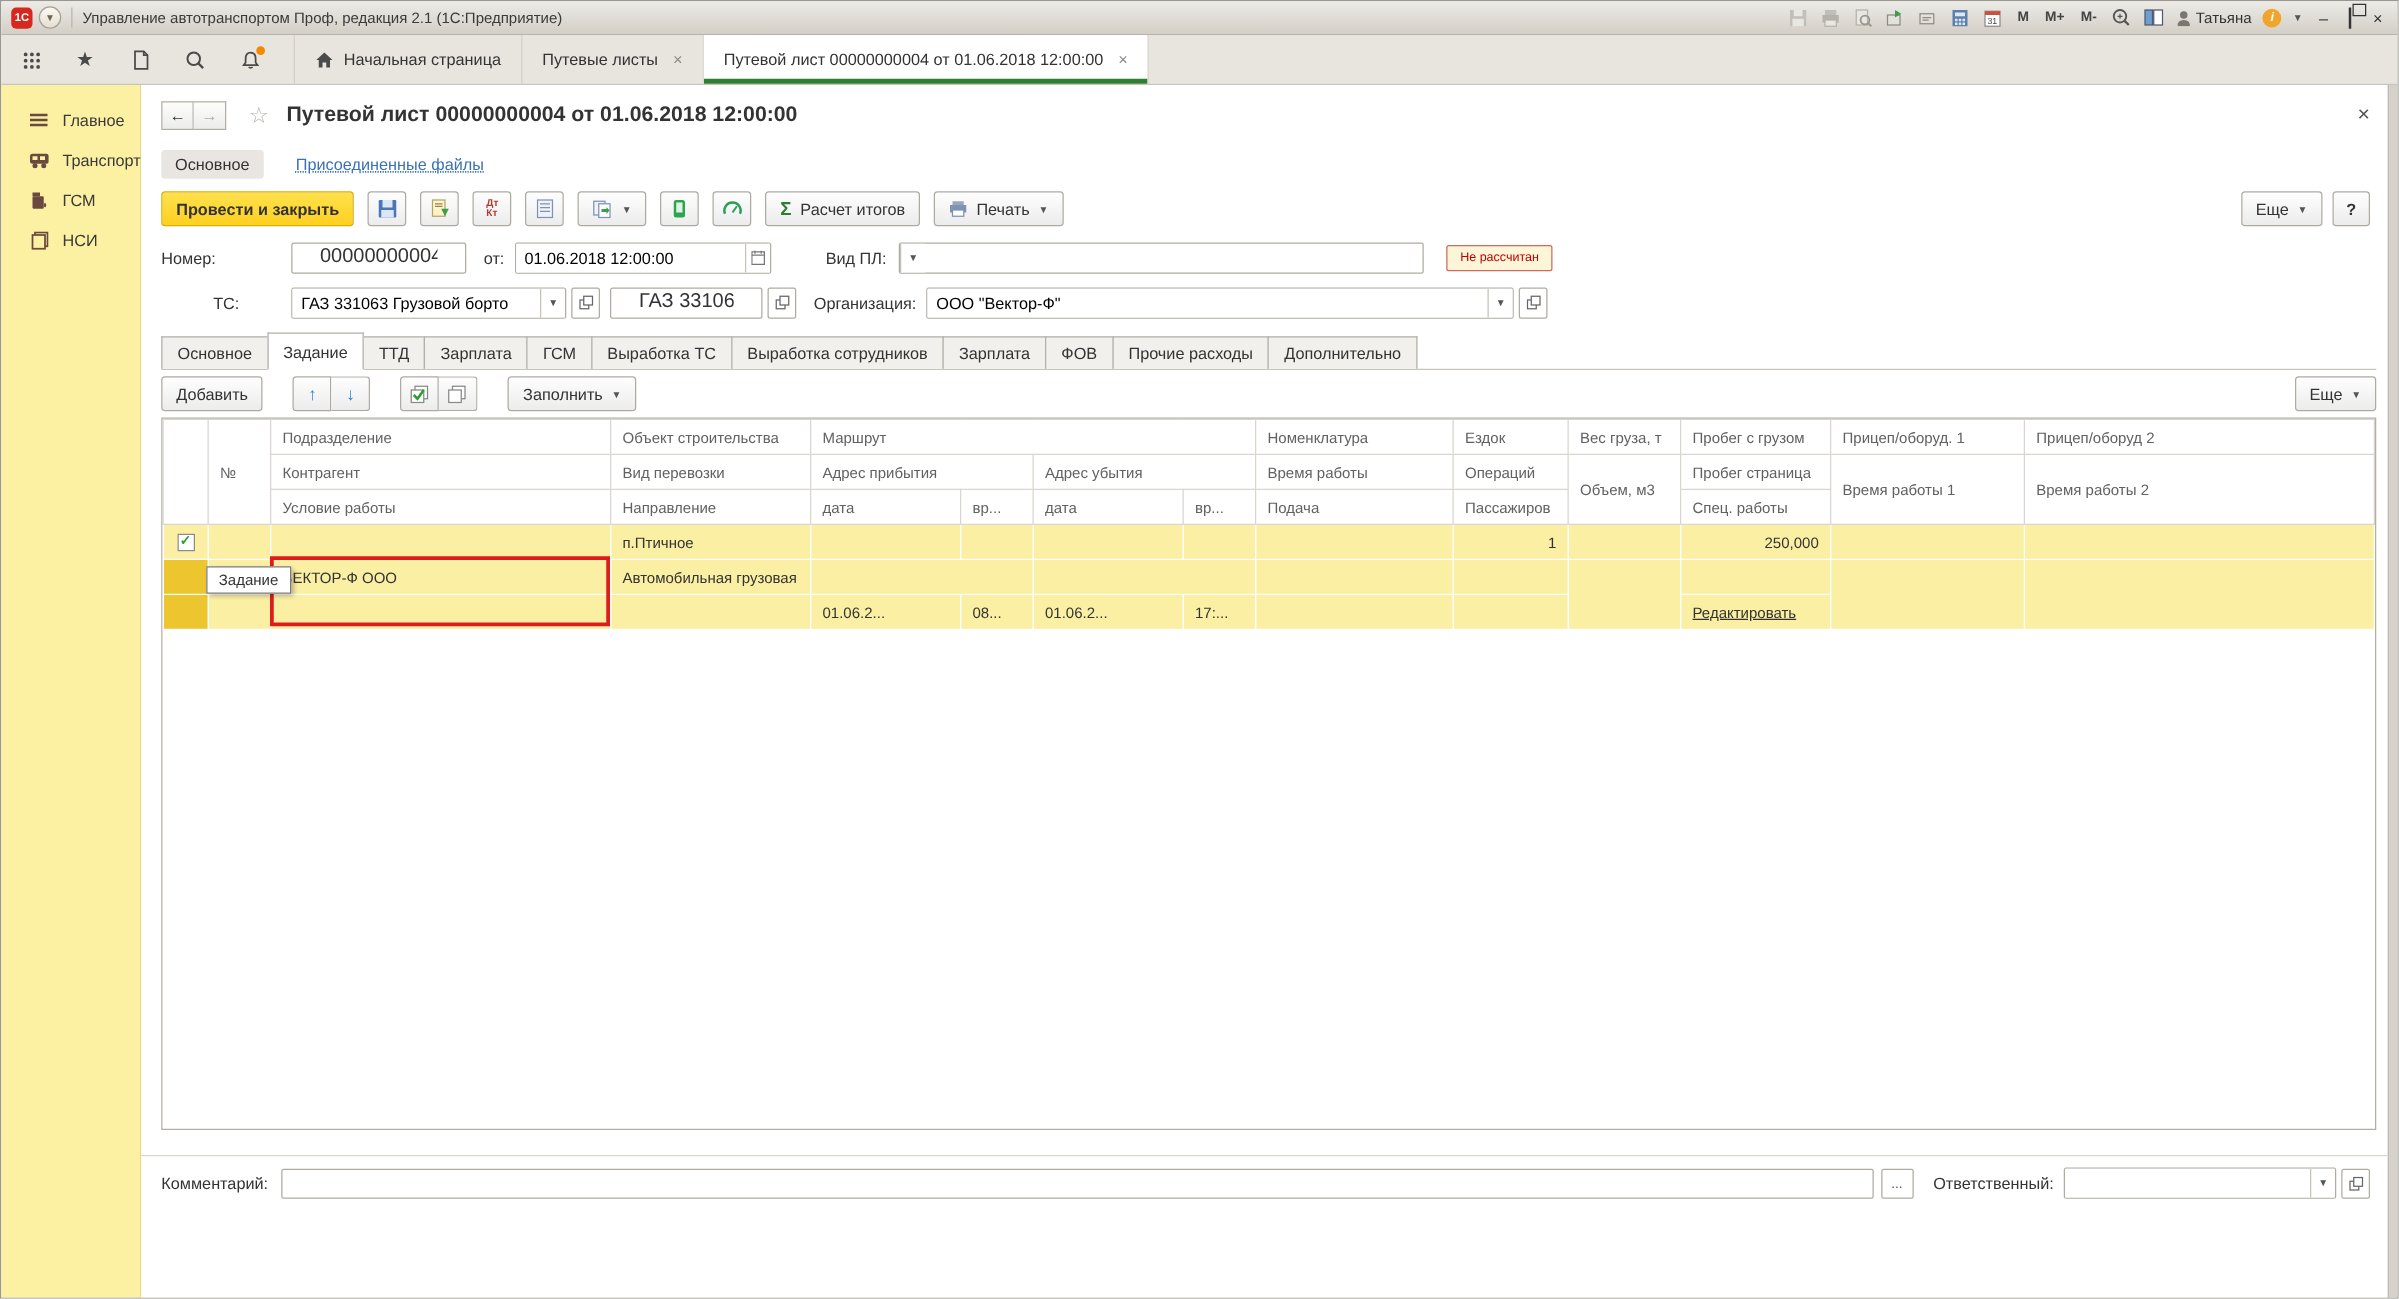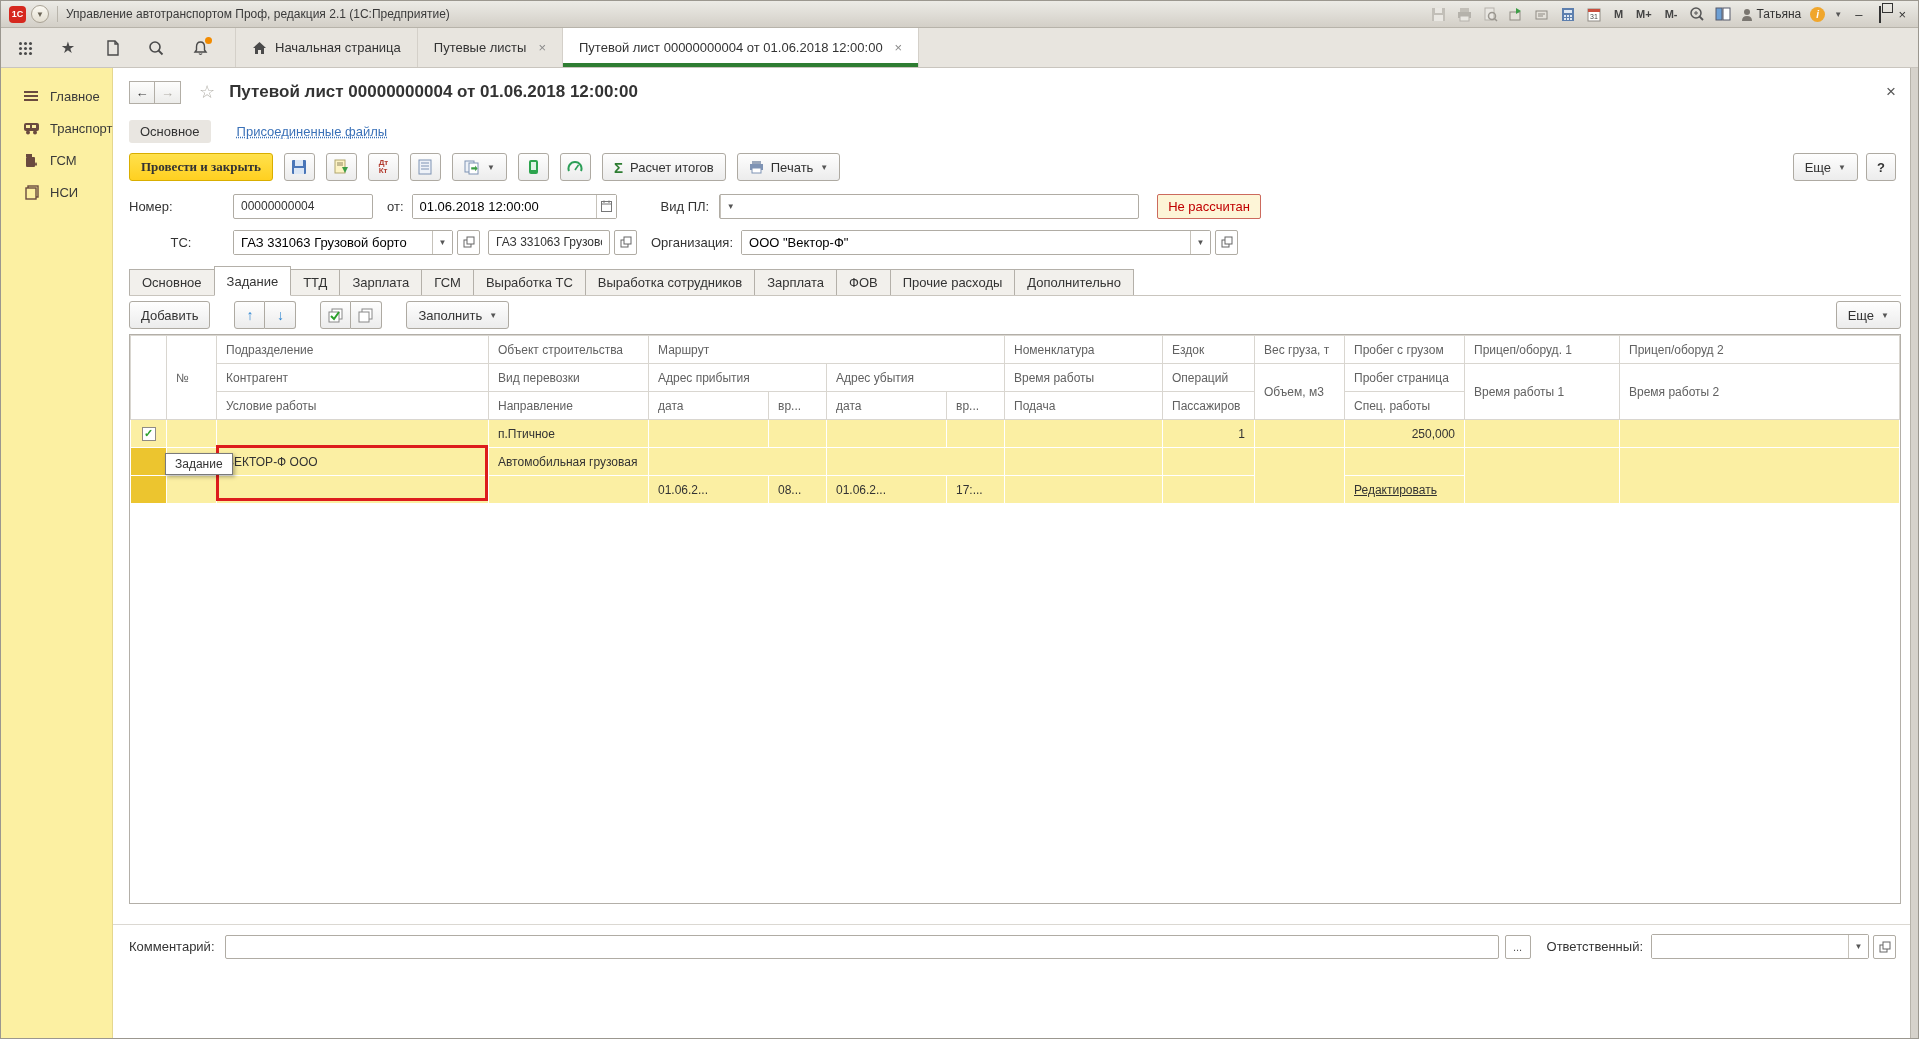--- a/index.html
+++ b/index.html
@@ -65,38 +65,38 @@
   
   .navlinks { height:30px; display:flex; align-items:center; gap:26px; padding-left:16px; }
   .chip { background:#e9e6e1; border-radius:3px; padding:4px 11px; font-size:13px; color:#333; }
   .goto-link { font-size:13px; color:#3a71b8; text-decoration:underline dotted; }
 
   
   .cmdbar { height:42px; display:flex; align-items:center; gap:11px; padding:0 14px 0 16px; }
   .btn { border:1px solid #aeaaa2; background:linear-gradient(#fefefe,#ececec); border-radius:3px; height:28px;
          padding:0 11px; font-size:13px; color:#333; display:inline-flex; align-items:center; gap:7px; white-space:nowrap; }
   .btn-ic { padding:0; width:31px; justify-content:center; }
-  .btn-primary { background:linear-gradient(#ffe14d,#ffd020); border-color:#d9ae00; font-weight:bold;font-family:Liberation Serif, serif; }
+  .btn-primary { background:linear-gradient(#ffe14d,#ffd020); border-color:#d9ae00; font-weight:bold; }
   .sigma { color:#2e7d32; font-weight:bold; font-size:15px; }
   .dtkt { font-size:8px; font-weight:bold; line-height:8px; color:#b23b2e; text-align:left; }
   .cmd-right { margin-left:auto; display:flex; gap:8px; }
   .q-btn { width:30px; justify-content:center; font-weight:bold; }
 
   
   .frow { height:36px; display:flex; align-items:center; padding-left:16px; font-size:13px; color:#333; }
   .flabel { display:inline-block; }
-  .inp { border:1px solid #b0aca4; border-radius:2px; height:25px; font-size:12px; color:#333; padding:0 7px;
+  .inp { border:1px solid #b0aca4; border-radius:2px; height:25px; font-size:16px; color:#333; padding:0 22px;
          font-family:"Liberation Sans",sans-serif; background:#fff; }
   .combo { display:inline-flex; align-items:stretch; border:1px solid #b0aca4; border-radius:2px; height:25px; background:#fff; }
   .combo input { border:none; outline:none; font-size:13px; padding:0 7px; flex:1; min-width:0; font-family:"Liberation Sans",sans-serif; }
   .combo .cbtn { width:20px; border-left:1px solid #c6c2ba; display:flex; align-items:center; justify-content:center;
                  font-size:8px; color:#555; background:#fff; }
   .sq-btn { width:23px; height:25px; border:1px solid #b0aca4; border-radius:2px; background:#fff;
             display:inline-flex; align-items:center; justify-content:center; }
-  .status-badge { border:1px solid #cc6a5d; background:#fdf5d7; color:#c00000; font-size:13px; padding:4px 10px; border-radius:2px; }
+  .status-badge { border:1px solid #cc6a5d; background:#fdf5d7; color:#c00000; font-size:10px; padding:4px 10px; border-radius:2px; }
 
   
   .ptabs { display:flex; align-items:flex-end; margin:6px 0 0 16px; height:30px; border-bottom:1px solid #c9c5be; width:1772px; }
   .ptab { border:1px solid #b4b0a9; border-bottom:none; background:#f2f0ec; padding:5px 12px; font-size:13px; color:#333;
           margin-right:-1px; height:26px; white-space:nowrap; }
   .ptab.active { background:#fff; height:30px; padding-top:7px; margin-bottom:-1px; border-bottom:1px solid #fff; position:relative; }
 
   
   .gridbar { height:38px; display:flex; align-items:center; gap:10px; margin-left:16px; width:1772px; }
   .joined { display:flex; }

